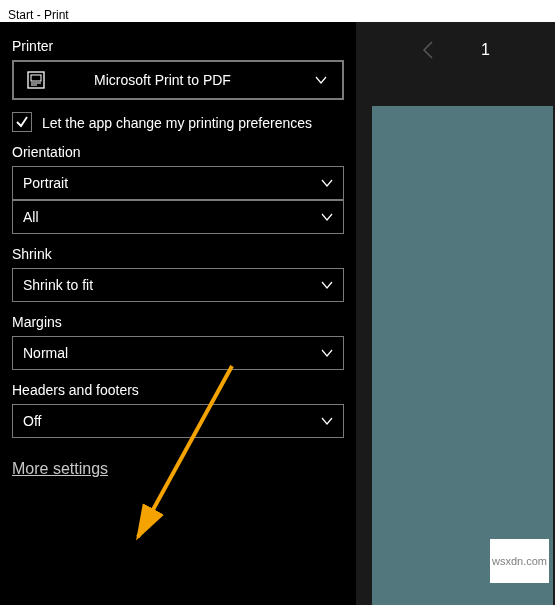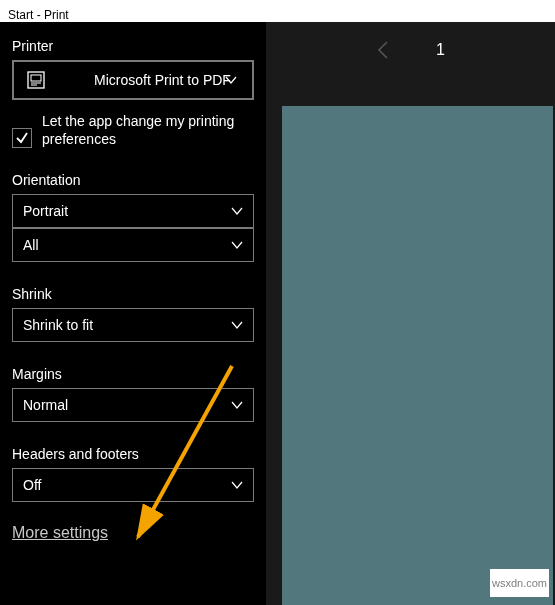--- a/index.html
+++ b/index.html
@@ -1,34 +1,34 @@
 <!DOCTYPE html>
 <html><head>
   <meta charset="utf-8">
   <style>
     * { margin:0; padding:0; box-sizing:border-box; font-family:"Segoe UI",Arial,sans-serif; }
     body { width:555px; height:605px; background:#000; color:#fff; overflow:hidden; position:relative; }
     .titlebar { background:#fff; color:#000; font-size:12px; padding:8px 8px; height:22px; }
     .content { display:flex; height:583px; }
-    .left-pane { width:266px; padding:12px 12px 12px 12px; background:#000; }
+    .left-pane { width:356px; padding:12px 12px 12px 12px; background:#000; }
     .right-pane { flex:1; background:#1a1a1a; position:relative; }
-    .label { font-size:14px; color:#fff; margin-bottom:6px; margin-top:24px; }
+    .label { font-size:14px; color:#fff; margin-bottom:6px; margin-top:12px; }
     .label.first { margin-top:4px; }
     .select { border:1px solid #7a7a7a; height:34px; display:flex; align-items:center; padding:0 10px; font-size:14px; position:relative; cursor:pointer; background:#000;gap:36px; }
     .select.printer { height:40px; border:2px solid #7a7a7a; padding-left:12px; }
     .select .chev { position:absolute; right:10px; top:50%; transform:translateY(-50%); }
     .select.printer .chev { right:14px; }
     .printer-icon { margin-right:12px; display:flex; align-items:center; }
     .checkbox-row { display:flex; align-items:flex-end; margin-top:12px; font-size:14px; line-height:1.3; }
     .checkbox { width:20px; height:20px; border:1px solid #7a7a7a; display:flex; align-items:center; justify-content:center; margin-right:10px; flex-shrink:0; cursor:pointer; }
     .settings-link { margin-top:22px; font-size:16px; color:#c8c8c8; text-decoration:underline; cursor:pointer; display:inline-block; }
     .pager { position:absolute; top:18px; left:0; right:0; display:flex; align-items:center; justify-content:center; gap:46px; font-size:16px; }
     .pager .arrow { color:#555; cursor:pointer; }
     .preview-page { position:absolute; top:84px; left:16px; right:2px; bottom:0; background:#52787e; }
-    .watermark { position:absolute; right:6px; bottom:8px; color:#7f7f7f; font-size:11px; background:#fff; padding:8px 2px; }
+    .watermark { position:absolute; right:6px; bottom:22px; color:#7f7f7f; font-size:11px; background:#fff; padding:16px 2px; }
     .arrow-annot { position:absolute; pointer-events:none; z-index:5; }
     svg { display:block; }
   </style>
 </head>
 <body>
 
 <div class="titlebar">
   <span>Start - Print</span>
 </div>
 

